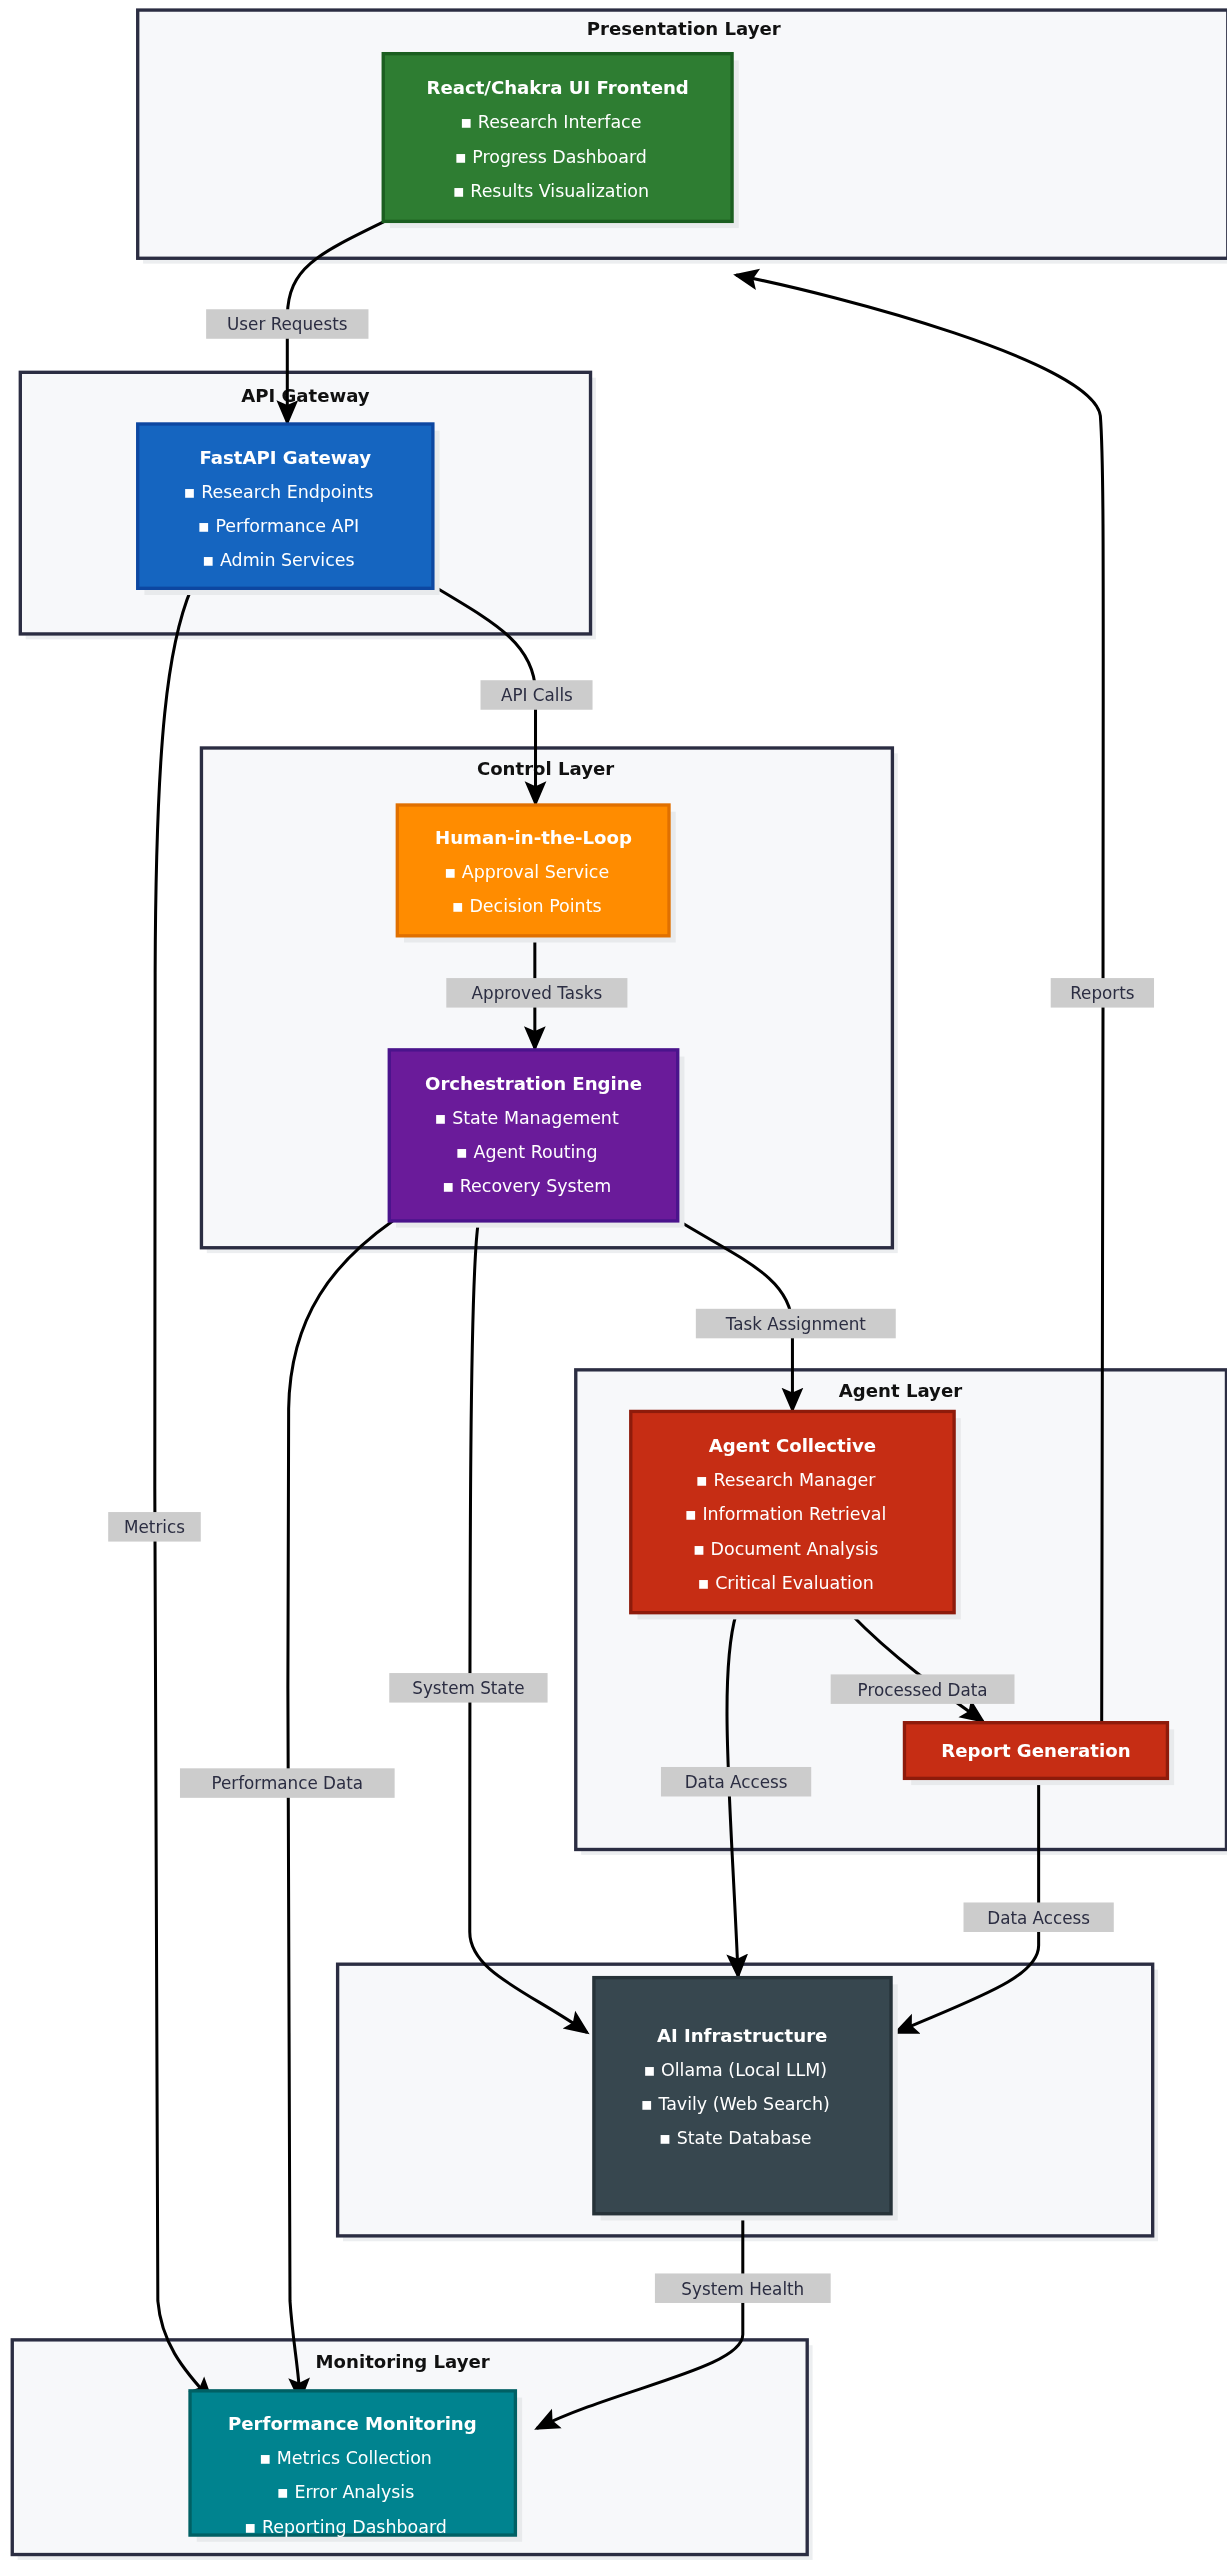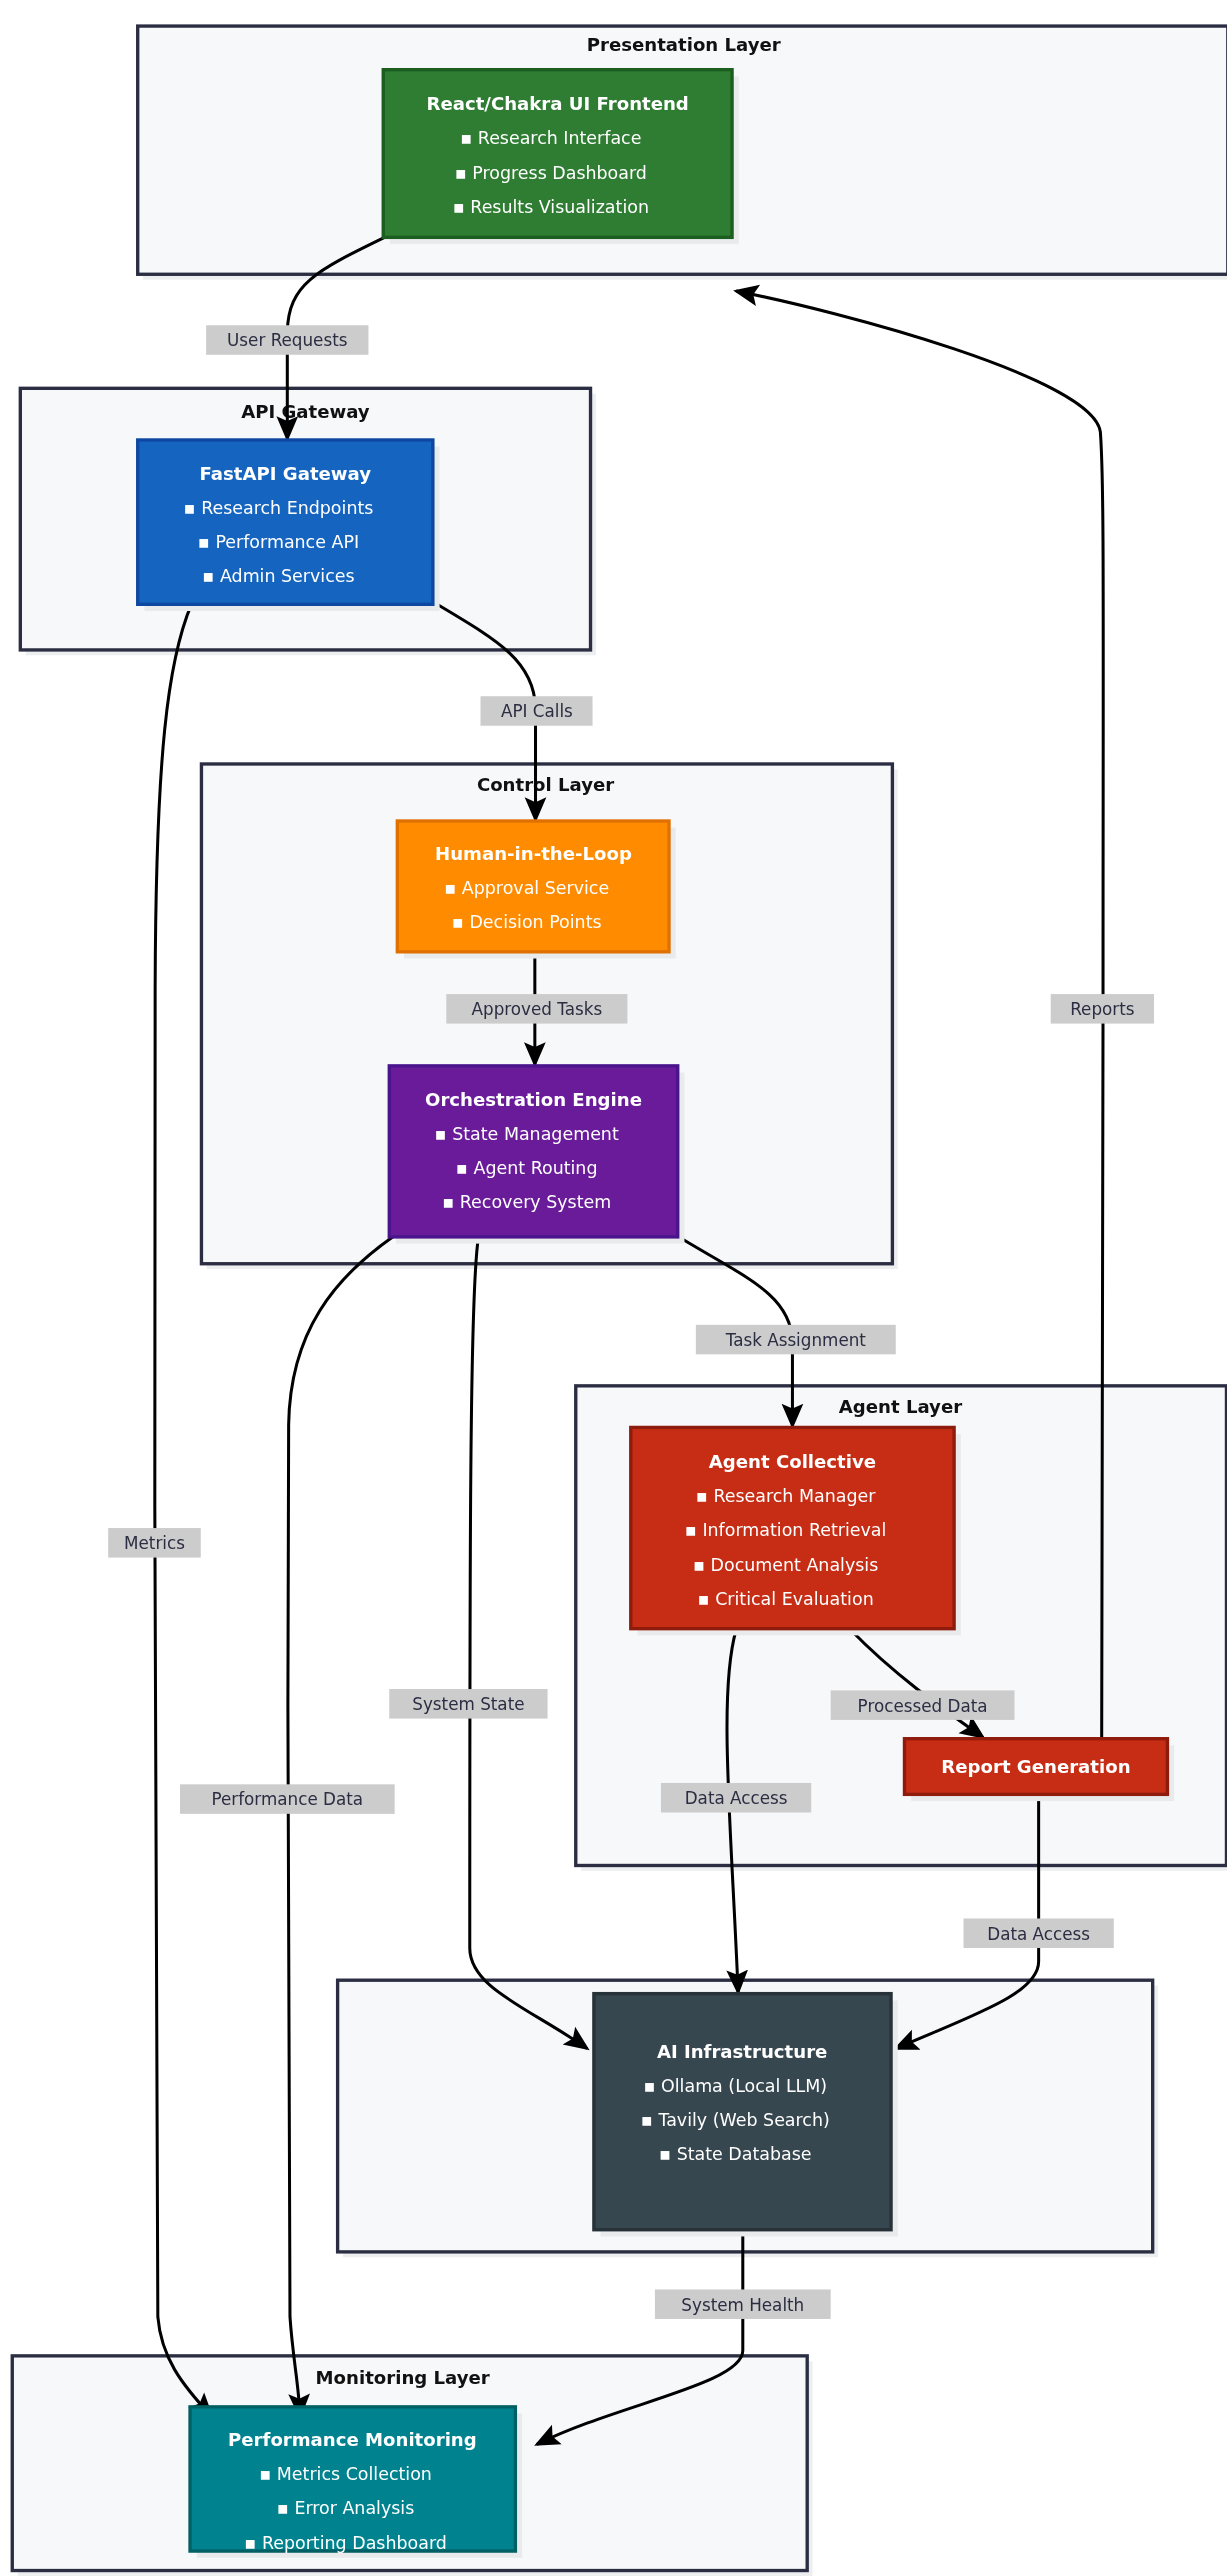--- a/index.html
+++ b/index.html
@@ -10,21 +10,20 @@
   body {
     width: 1228px;
     height: 2576px;
     font-family: "DejaVu Sans", sans-serif;
     overflow: hidden;
   }
   #diagram-root {
     position: relative;
     width: 1228px;
     height: 2512px;
-    margin-top: 16px;
   }
   svg#flow {
     position: absolute;
     top: 0; left: 0;
     width: 1228px;
     height: 2576px;
   }
   .subgraph-rect {
     fill: #f7f8fa;
     stroke: #2b2d42;

